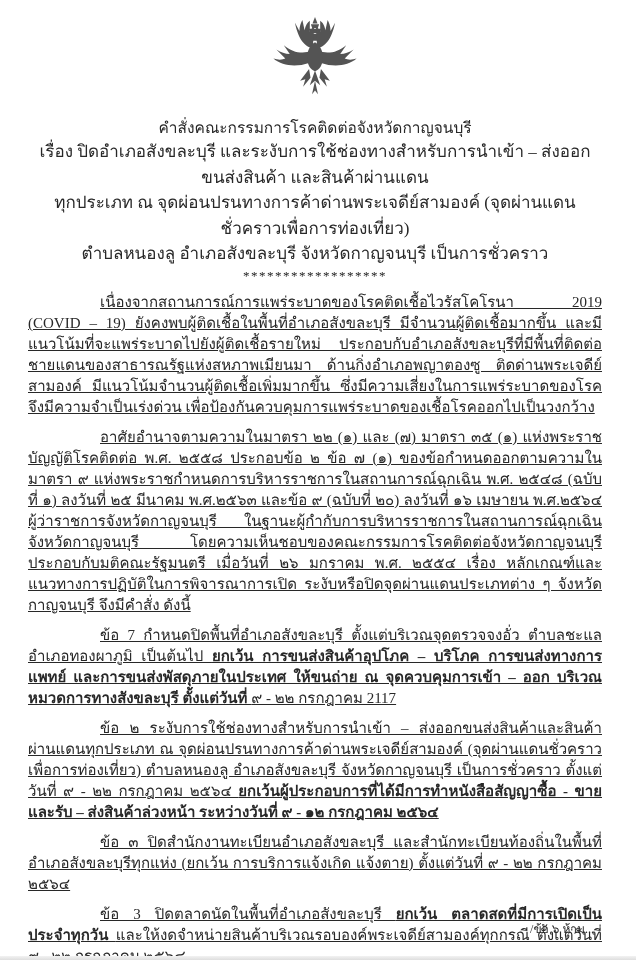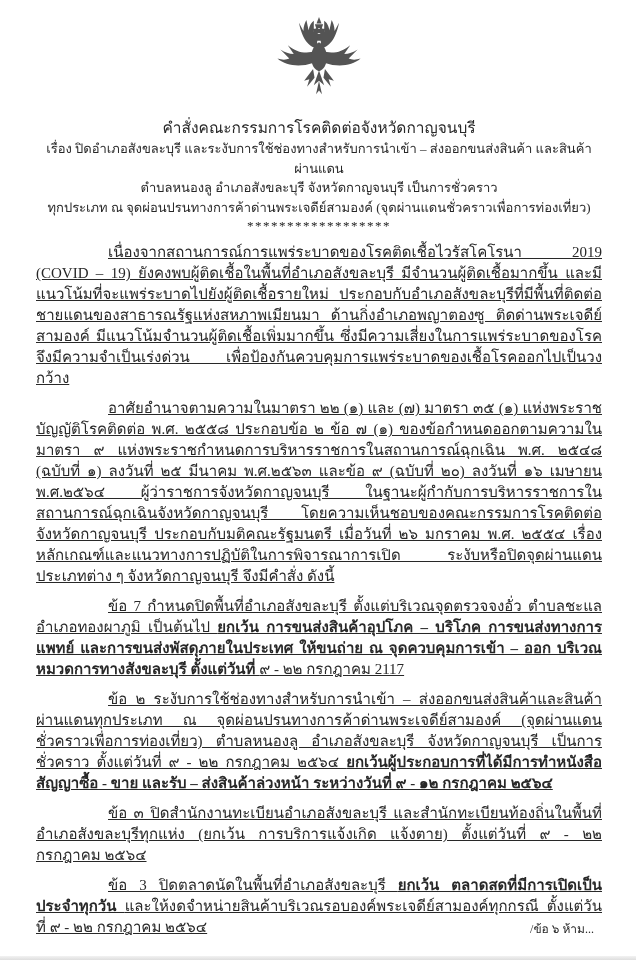--- a/index.html
+++ b/index.html
@@ -1,25 +1,25 @@
 <!DOCTYPE html>
 <html lang="th"><head>
 <meta charset="utf-8">
 <style>
   html,body{margin:0;padding:0;background:#ffffff;}
   .page{
     width:636px;height:960px;box-sizing:border-box;
-    padding:8px 34px 0 36px;
+    padding:8px 34px 0 28px;
     background:#ffffff;color:#282828;position:relative;overflow:hidden;
     font-family:"Liberation Serif","DejaVu Serif",serif;
   }
   .emblem-wrap{display:flex;justify-content:center;margin:2px 0 4px 0;height:102px;}
   .head-line{text-align:center;font-size:15.5px;line-height:1.5;}
   .order-no{text-align:center;font-size:15px;line-height:1.5;}
-  .subject{text-align:center;font-size:13px;line-height:1.5;}
+  .subject{text-align:center;font-size:17px;line-height:1.5;}
   .divider{text-align:center;font-size:13px;letter-spacing:1.5px;margin:1px 0 8px 0;color:#222;}
   .doc-body{}
   .para{margin:0 0 9px 0;font-size:15px;line-height:1.4;text-align:justify;text-indent:72px;text-decoration:underline;}
   .bold{font-weight:bold;}
   .footer-note{position:absolute;right:42px;bottom:22px;font-size:12px;color:#282828;}
   .scan-edge{position:absolute;left:0;right:0;bottom:0;height:4px;background:linear-gradient(#f2f2f2,#dedede);}
 </style>
 </head>
 <body>
 
@@ -51,22 +51,22 @@
 
         <path d="M70 74 L63 94 L70 88 L77 94 Z"></path>
         <path d="M70 88 L66 106 L70 101 L74 106 Z"></path>
       </g>
     </svg>
   </div>
 
   <div class="head-line">คำสั่งคณะกรรมการโรคติดต่อจังหวัดกาญจนบุรี</div>
 
   <div class="subject">เรื่อง ปิดอำเภอสังขละบุรี และระงับการใช้ช่องทางสำหรับการนำเข้า – ส่งออกขนส่งสินค้า และสินค้าผ่านแดน</div>
+  <div class="subject">ทุกประเภท ณ จุดผ่อนปรนทางการค้าด่านพระเจดีย์สามองค์ (จุดผ่านแดนชั่วคราวเพื่อการท่องเที่ยว)</div>
   <div class="subject">ตำบลหนองลู  อำเภอสังขละบุรี จังหวัดกาญจนบุรี เป็นการชั่วคราว</div>
-  <div class="subject">ทุกประเภท ณ จุดผ่อนปรนทางการค้าด่านพระเจดีย์สามองค์ (จุดผ่านแดนชั่วคราวเพื่อการท่องเที่ยว)</div>
 
   <div class="divider">******************</div>
 
   <div class="doc-body">
       <p class="para"><span>เนื่องจากสถานการณ์การแพร่ระบาดของโรคติดเชื้อไวรัสโคโรนา 2019 (COVID – 19) ยังคงพบผู้ติดเชื้อในพื้นที่อำเภอสังขละบุรี มีจำนวนผู้ติดเชื้อมากขึ้น และมีแนวโน้มที่จะแพร่ระบาดไปยังผู้ติดเชื้อรายใหม่ ประกอบกับอำเภอสังขละบุรีที่มีพื้นที่ติดต่อชายแดนของสาธารณรัฐแห่งสหภาพเมียนมา  ด้านกิ่งอำเภอพญาตองซู ติดด่านพระเจดีย์สามองค์ มีแนวโน้มจำนวนผู้ติดเชื้อเพิ่มมากขึ้น ซึ่งมีความเสี่ยงในการแพร่ระบาดของโรค จึงมีความจำเป็นเร่งด่วน เพื่อป้องกันควบคุมการแพร่ระบาดของเชื้อโรคออกไปเป็นวงกว้าง</span></p>
       <p class="para"><span>อาศัยอำนาจตามความในมาตรา ๒๒ (๑) และ (๗) มาตรา ๓๕ (๑) แห่งพระราชบัญญัติโรคติดต่อ พ.ศ. ๒๕๕๘ ประกอบข้อ ๒ ข้อ ๗ (๑) ของข้อกำหนดออกตามความในมาตรา ๙ แห่งพระราชกำหนดการบริหารราชการในสถานการณ์ฉุกเฉิน พ.ศ. ๒๕๔๘ (ฉบับที่ ๑) ลงวันที่ ๒๕ มีนาคม พ.ศ.๒๕๖๓ และข้อ ๙ (ฉบับที่ ๒๐) ลงวันที่ ๑๖ เมษายน พ.ศ.๒๕๖๔ ผู้ว่าราชการจังหวัดกาญจนบุรี  ในฐานะผู้กำกับการบริหารราชการในสถานการณ์ฉุกเฉินจังหวัดกาญจนบุรี โดยความเห็นชอบของคณะกรรมการโรคติดต่อจังหวัดกาญจนบุรี ประกอบกับมติคณะรัฐมนตรี เมื่อวันที่ ๒๖ มกราคม พ.ศ. ๒๕๕๔ เรื่อง หลักเกณฑ์และแนวทางการปฏิบัติในการพิจารณาการเปิด ระงับหรือปิดจุดผ่านแดนประเภทต่าง ๆ จังหวัดกาญจนบุรี จึงมีคำสั่ง ดังนี้</span></p>
       <p class="para"><span>ข้อ 7 กำหนดปิดพื้นที่อำเภอสังขละบุรี ตั้งแต่บริเวณจุดตรวจจงอั่ว ตำบลชะแล อำเภอทองผาภูมิ เป็นต้นไป </span><span class="bold">ยกเว้น การขนส่งสินค้าอุปโภค – บริโภค การขนส่งทางการแพทย์ และการขนส่งพัสดุภายในประเทศ ให้ขนถ่าย ณ จุดควบคุมการเข้า – ออก บริเวณหมวดการทางสังขละบุรี ตั้งแต่วันที่ </span><span>๙ - ๒๒ กรกฎาคม 2117</span></p>
       <p class="para"><span>ข้อ ๒ ระงับการใช้ช่องทางสำหรับการนำเข้า – ส่งออกขนส่งสินค้าและสินค้าผ่านแดนทุกประเภท  ณ จุดผ่อนปรนทางการค้าด่านพระเจดีย์สามองค์ (จุดผ่านแดนชั่วคราวเพื่อการท่องเที่ยว) ตำบลหนองลู อำเภอสังขละบุรี จังหวัดกาญจนบุรี เป็นการชั่วคราว ตั้งแต่วันที่ ๙ - ๒๒ กรกฎาคม ๒๕๖๔ </span><span class="bold">ยกเว้นผู้ประกอบการที่ได้มีการทำหนังสือสัญญาซื้อ - ขาย และรับ – ส่งสินค้าล่วงหน้า ระหว่างวันที่ ๙ - ๑๒ กรกฎาคม ๒๕๖๔</span></p>
       <p class="para"><span>ข้อ ๓ ปิดสำนักงานทะเบียนอำเภอสังขละบุรี และสำนักทะเบียนท้องถิ่นในพื้นที่อำเภอสังขละบุรีทุกแห่ง (ยกเว้น การบริการแจ้งเกิด แจ้งตาย) ตั้งแต่วันที่ ๙ - ๒๒ กรกฎาคม ๒๕๖๔</span></p>
       <p class="para"><span>ข้อ 3 ปิดตลาดนัดในพื้นที่อำเภอสังขละบุรี  </span><span class="bold">ยกเว้น ตลาดสดที่มีการเปิดเป็นประจำทุกวัน </span><span>และให้งดจำหน่ายสินค้าบริเวณรอบองค์พระเจดีย์สามองค์ทุกกรณี ตั้งแต่วันที่ ๙ - ๒๒  กรกฎาคม ๒๕๖๔</span></p>

